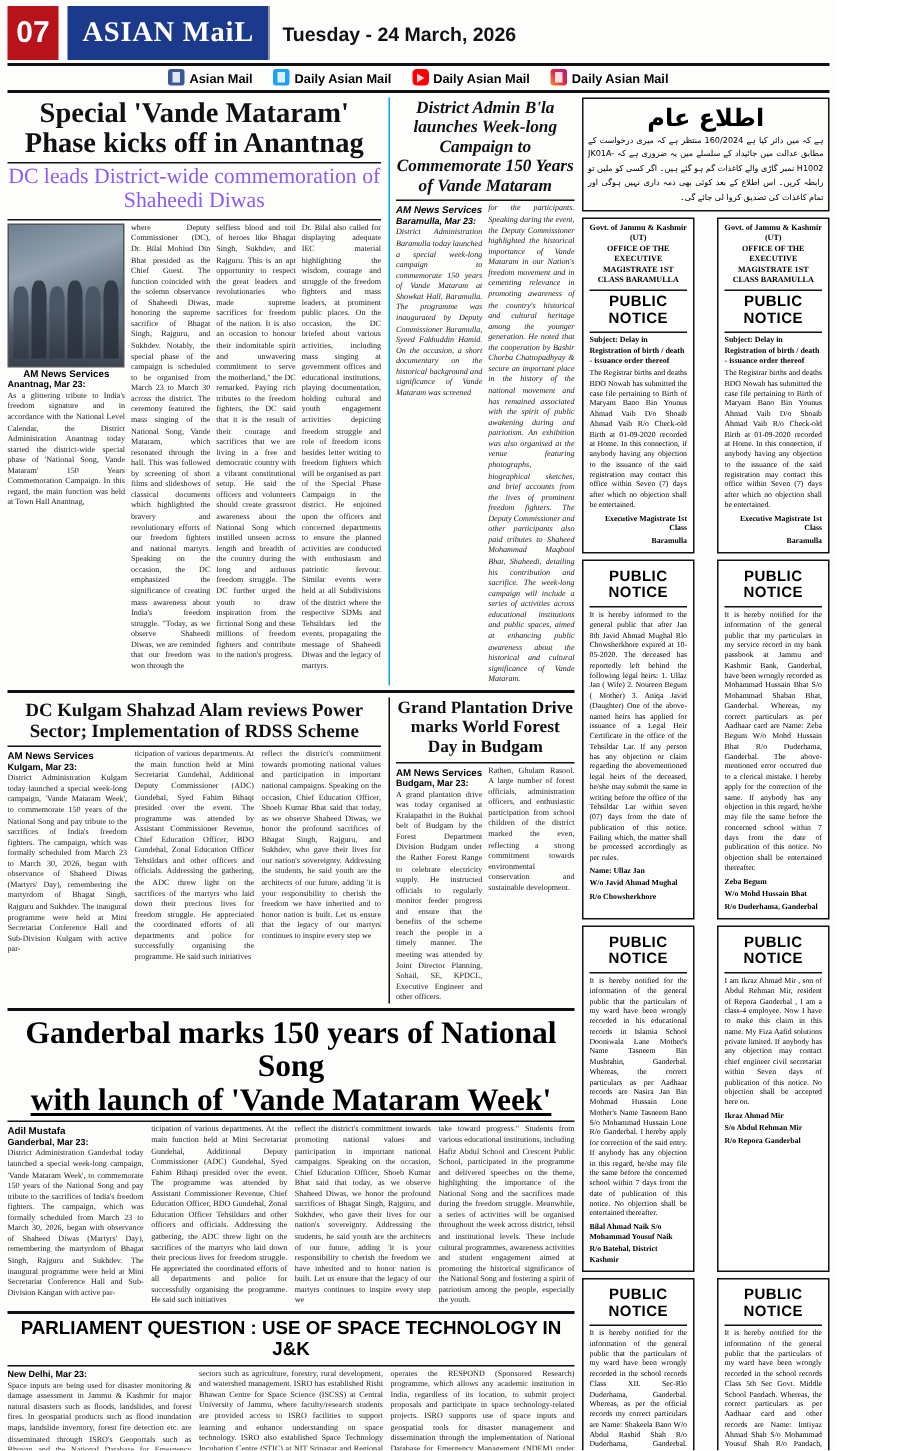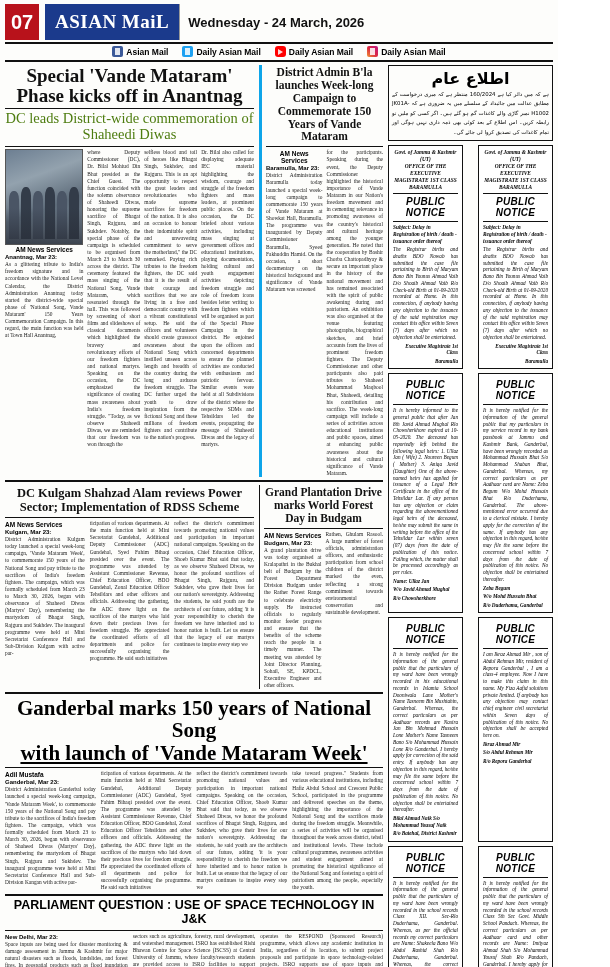--- a/index.html
+++ b/index.html
@@ -137,21 +137,21 @@
     text-align: center;
     color: #111;
   }
   h2.head-sub {
     font-family: "Liberation Serif", serif;
     font-weight: normal;
     font-size: 14.5px;
     line-height: 1.1;
     margin: 0 0 3px;
     text-align: center;
-    color: #4d7c0f;
+    color: #8b5cf6;
   }
   h2.head-2col {
     font-family: "Liberation Serif", serif;
     font-weight: bold;
     font-size: 11.5px;
     line-height: 1.12;
     margin: 1px 0 3px;
     text-align: center;
     color: #111;
   }
@@ -295,32 +295,32 @@
     text-align: center;
     margin-bottom: 2px;
   }
   .urdu-body {
     font-family: "DejaVu Sans", sans-serif;
     font-size: 5.4px;
     line-height: 1.75;
     text-align: justify;
   }
 
-  .two-up { display: flex; gap: 15px; font-style: italic; }
+  .two-up { display: flex; gap: 15px; }
   .two-up > div { flex: 1; }
 </style>
 </head>
 <body>
 
 <div class="page">
 
   <div class="masthead">
     <div class="mast-pageno">07</div>
     <div class="mast-logo">ASIAN MaiL</div>
-    <div class="mast-date">Wednesday - 24 March, 2026</div>
+    <div class="mast-date">Tuesday - 24 March, 2026</div>
   </div>
 
   <div class="socialbar">
     <span class="social-item">
       <i class="sico fb"></i>
       <span>Asian Mail</span>
     </span>
     <span class="social-item">
       <i class="sico tw"></i>
       <span>Daily Asian Mail</span>
@@ -372,21 +372,21 @@
             <div style="width:54px;" class="body-txt">Dr. Bilal also called for displaying adequate IEC material highlighting the wisdom, courage and struggle of the freedom fighters and mass leaders, at prominent public places.
 
 On the occasion, the DC briefed about various activities, including mass singing at government offices and educational institutions, playing documentation, holding cultural and youth engagement activities depicting freedom struggle and role of freedom icons besides letter writing to freedom fighters which will be organised as part of the Special Phase Campaign in the district.
 
 He enjoined upon the officers and concerned departments to ensure the planned activities are conducted with enthusiasm and patriotic fervour.
 
 Similar events were held at all Subdivisions of the district where the respective SDMs and Tehsildars led the events, propagating the message of Shaheedi Diwas and the legacy of martyrs.</div>
           </div>
         </div>
 
-        <div style="width:124px; border-left:3px solid #0ea5e9; padding-left:4px;">
+        <div style="width:124px; border-left:1px solid #0ea5e9; padding-left:4px;font-style:italic;">
           <h2 class="head-2col">District Admin B'la launches Week-long Campaign to Commemorate 150 Years of Vande Mataram</h2>
           <div class="hr-thin"></div>
           <div style="display:flex; gap:4px;">
             <div style="flex:1;">
               <div class="byline">AM News Services</div>
               <div class="dateline">Baramulla, Mar 23:</div>
               <div class="body-txt">District Administration Baramulla today launched a special week-long campaign to commemorate 150 years of Vande Mataram at Showkat Hall, Baramulla.
 
 The programme was inaugurated by Deputy Commissioner Baramulla, Syeed Fakhuddin Hamid.
 

